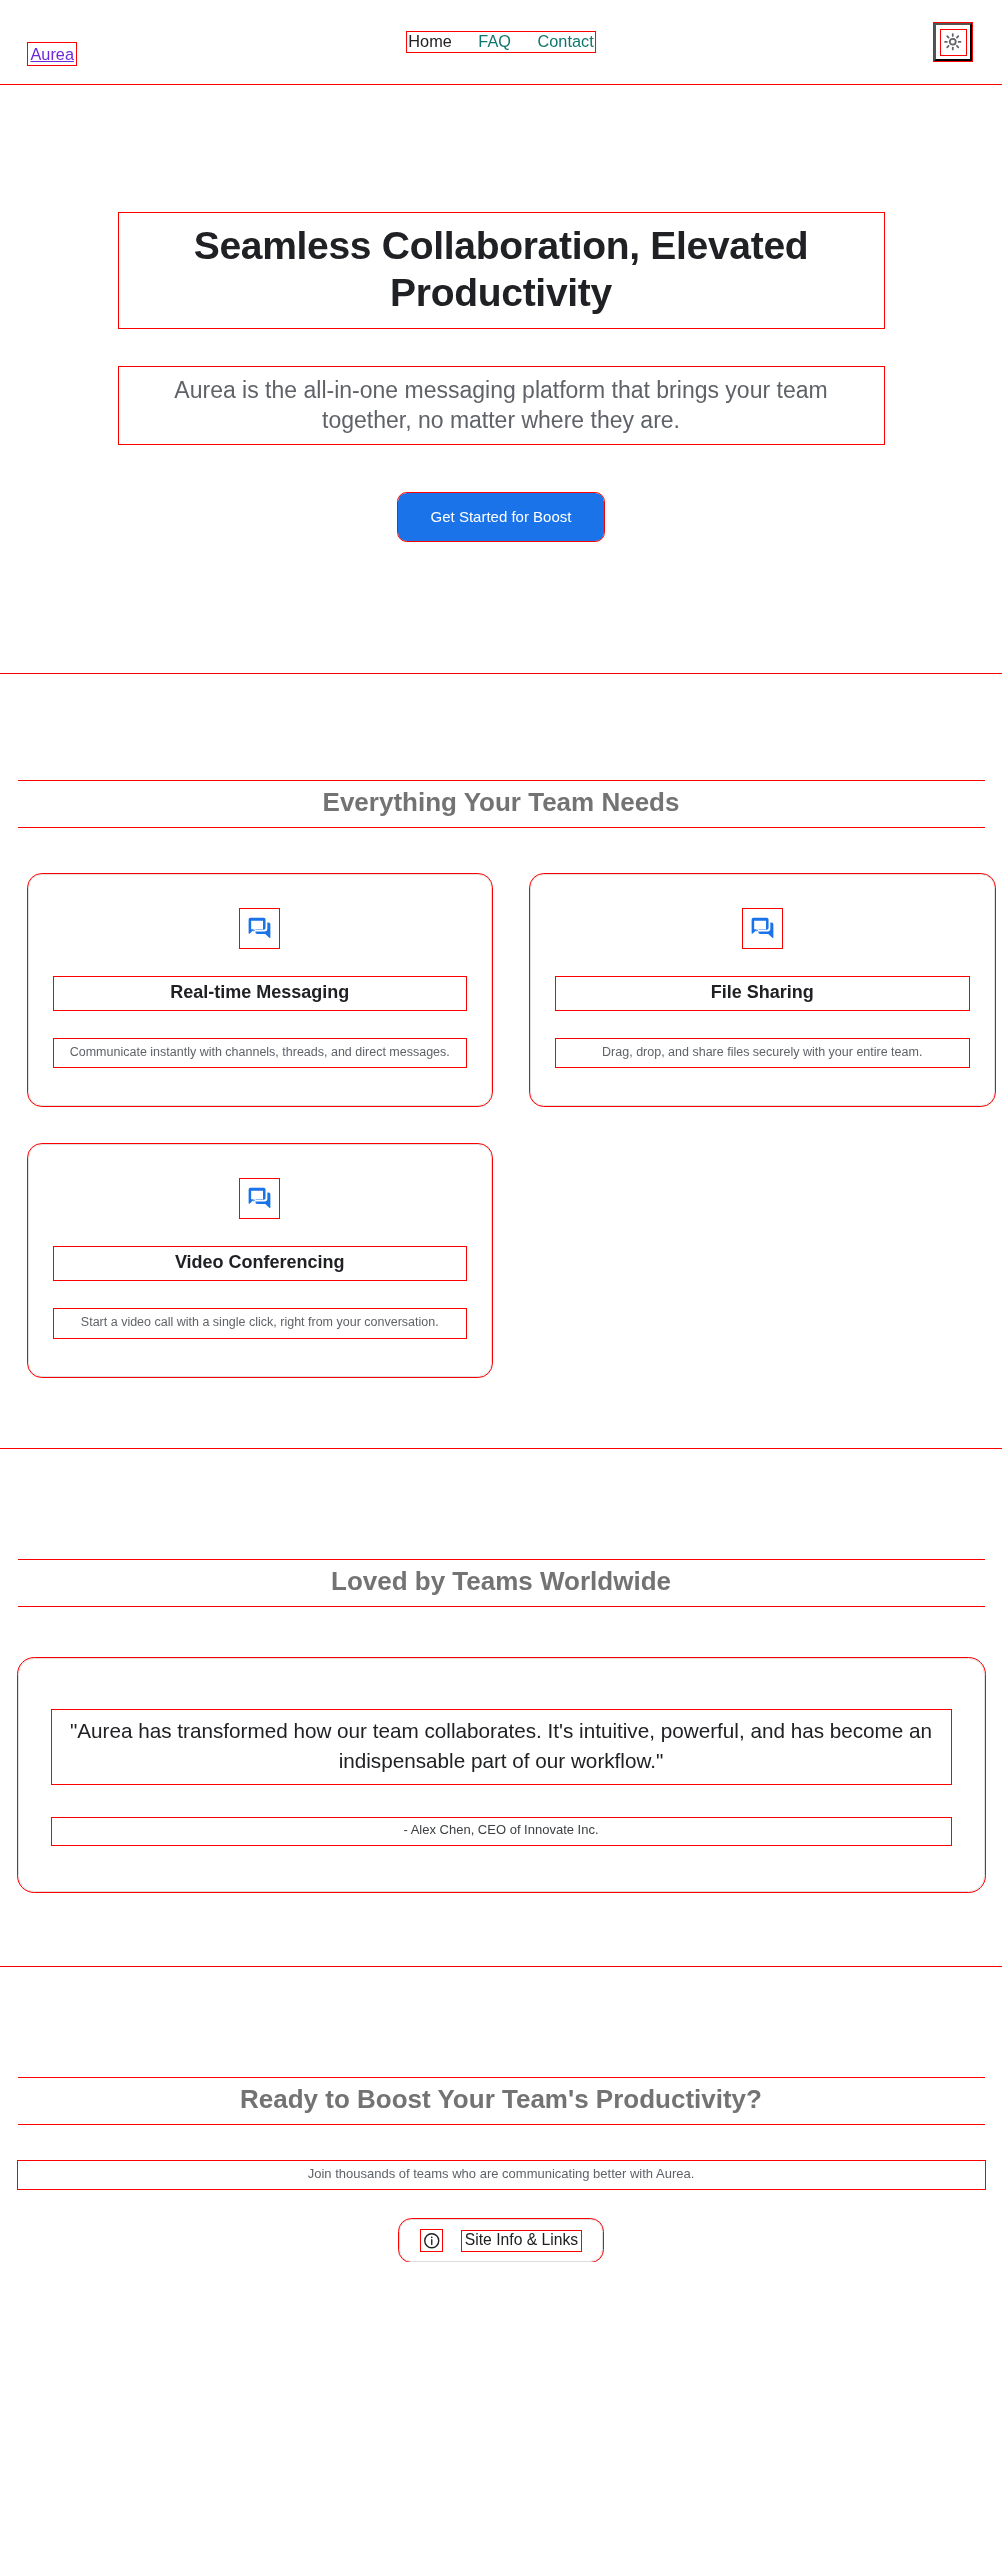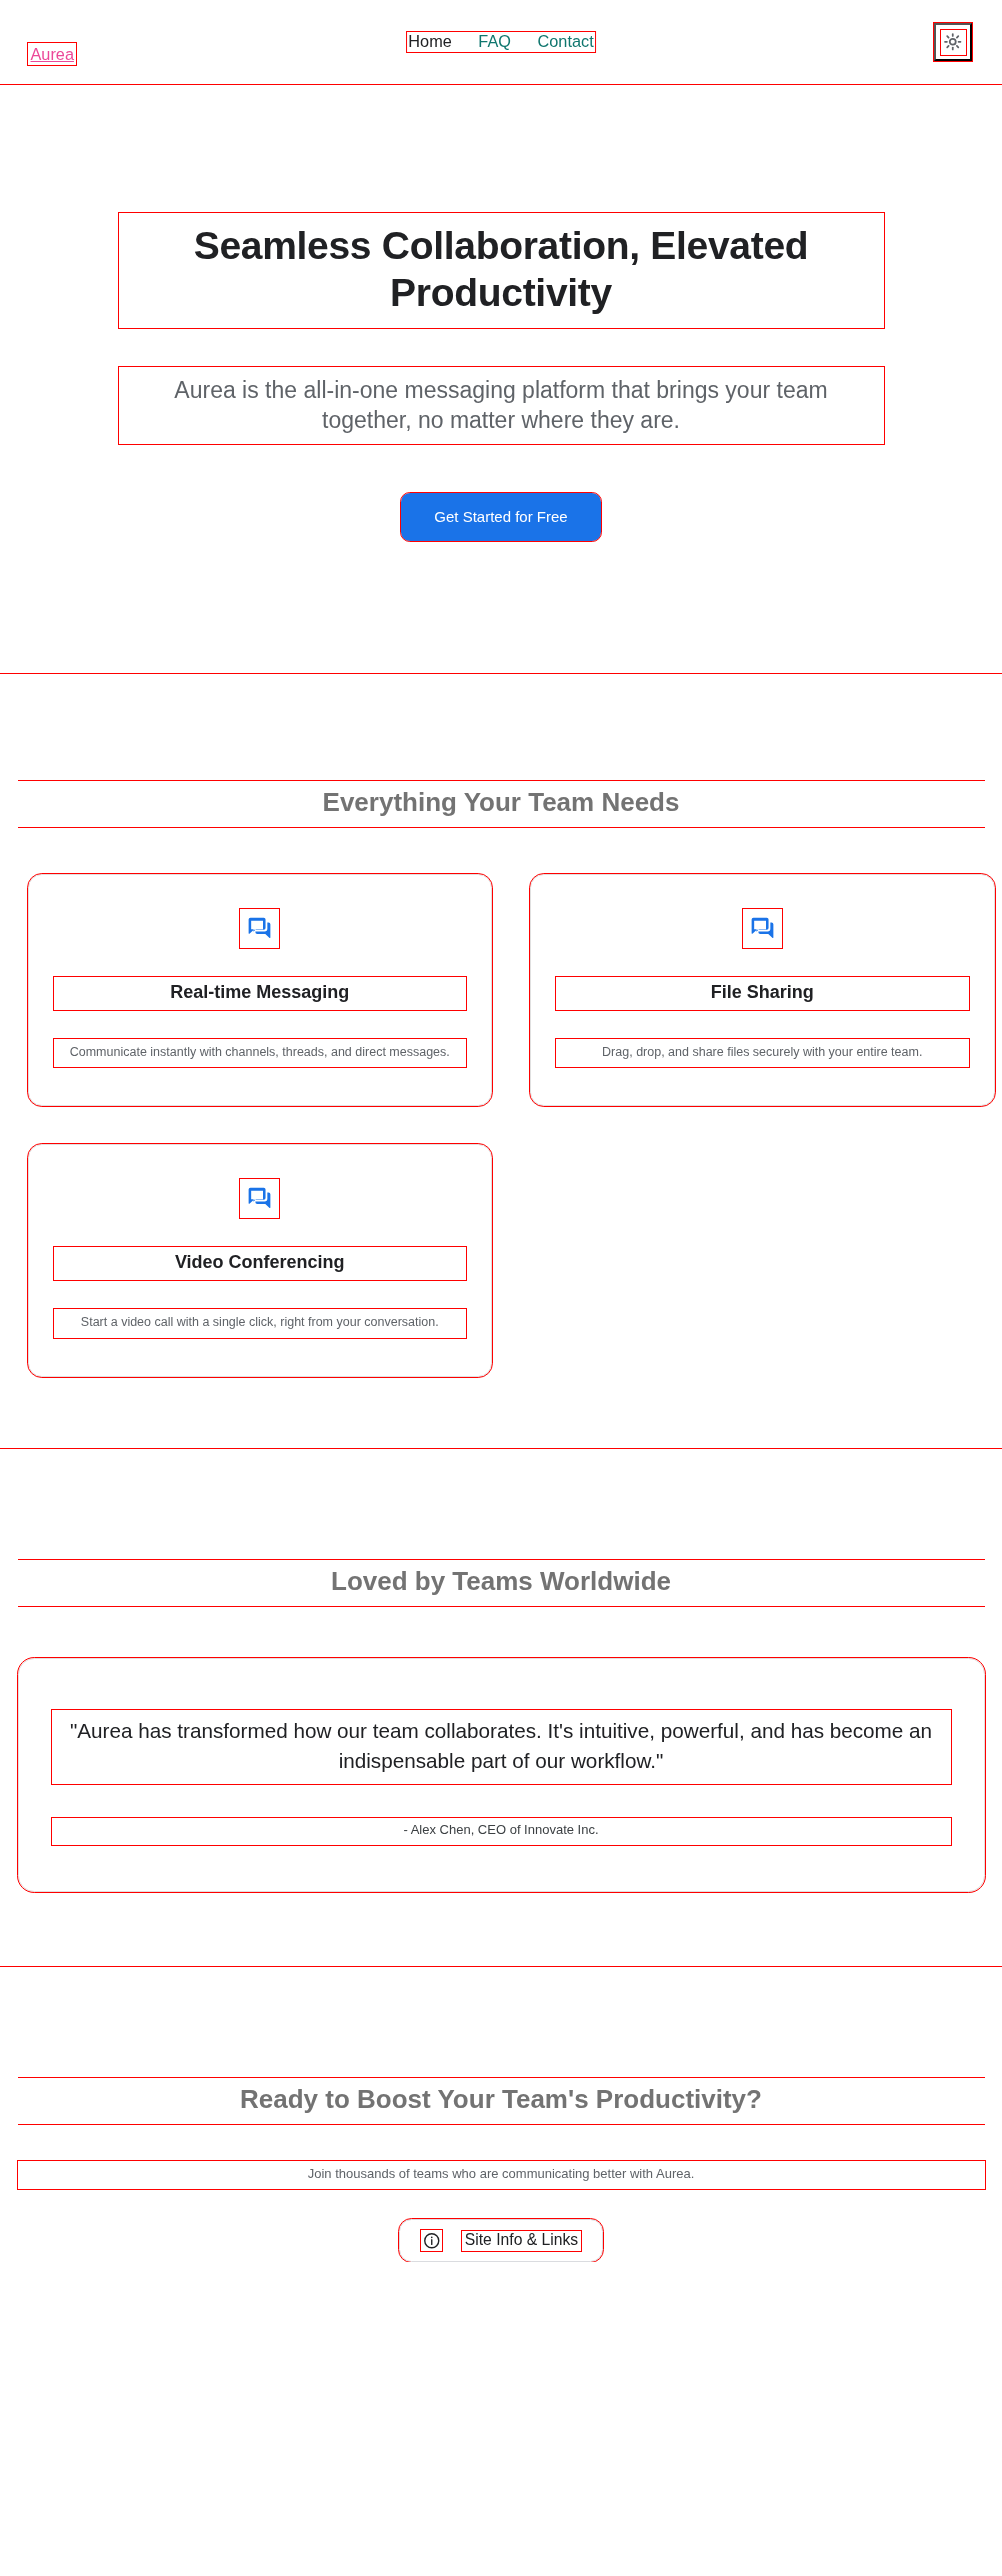--- a/index.html
+++ b/index.html
@@ -18,21 +18,21 @@
     height: 85px;
     border-bottom: 1.9px solid #ff0000;
     display: flex;
     align-items: center;
     padding: 0 28px;
     position: relative;
     background: #fff;
   }
   .brand {
     font-size: 16.3px;
-    color: #ec4899;
+    color: #6d28d9;
     letter-spacing: 0px;
     padding: 1.3px 2.5px;
     line-height: 1.15;
     margin-top: 24px;
   }
   .nav {
     position: absolute;
     left: 50%;
     transform: translateX(-50%);
     display: flex;
@@ -265,21 +265,21 @@
       </svg>
     </span>
   </button>
 </header>
 
 <section class="section hero">
   <div class="hero-inner">
     <h1 class="hero-title">Seamless Collaboration, Elevated Productivity</h1>
     <p class="hero-sub">Aurea is the all-in-one messaging platform that brings your team together, no matter where they are.</p>
     <div class="btn-row">
-      <button class="btn">Get Started for Free</button>
+      <button class="btn">Get Started for Boost</button>
     </div>
   </div>
 </section>
 <div class="hero-spacer"></div>
 
 <section class="section features">
   <h2 class="section-title">Everything Your Team Needs</h2>
 
   <div class="feature-grid">
 

